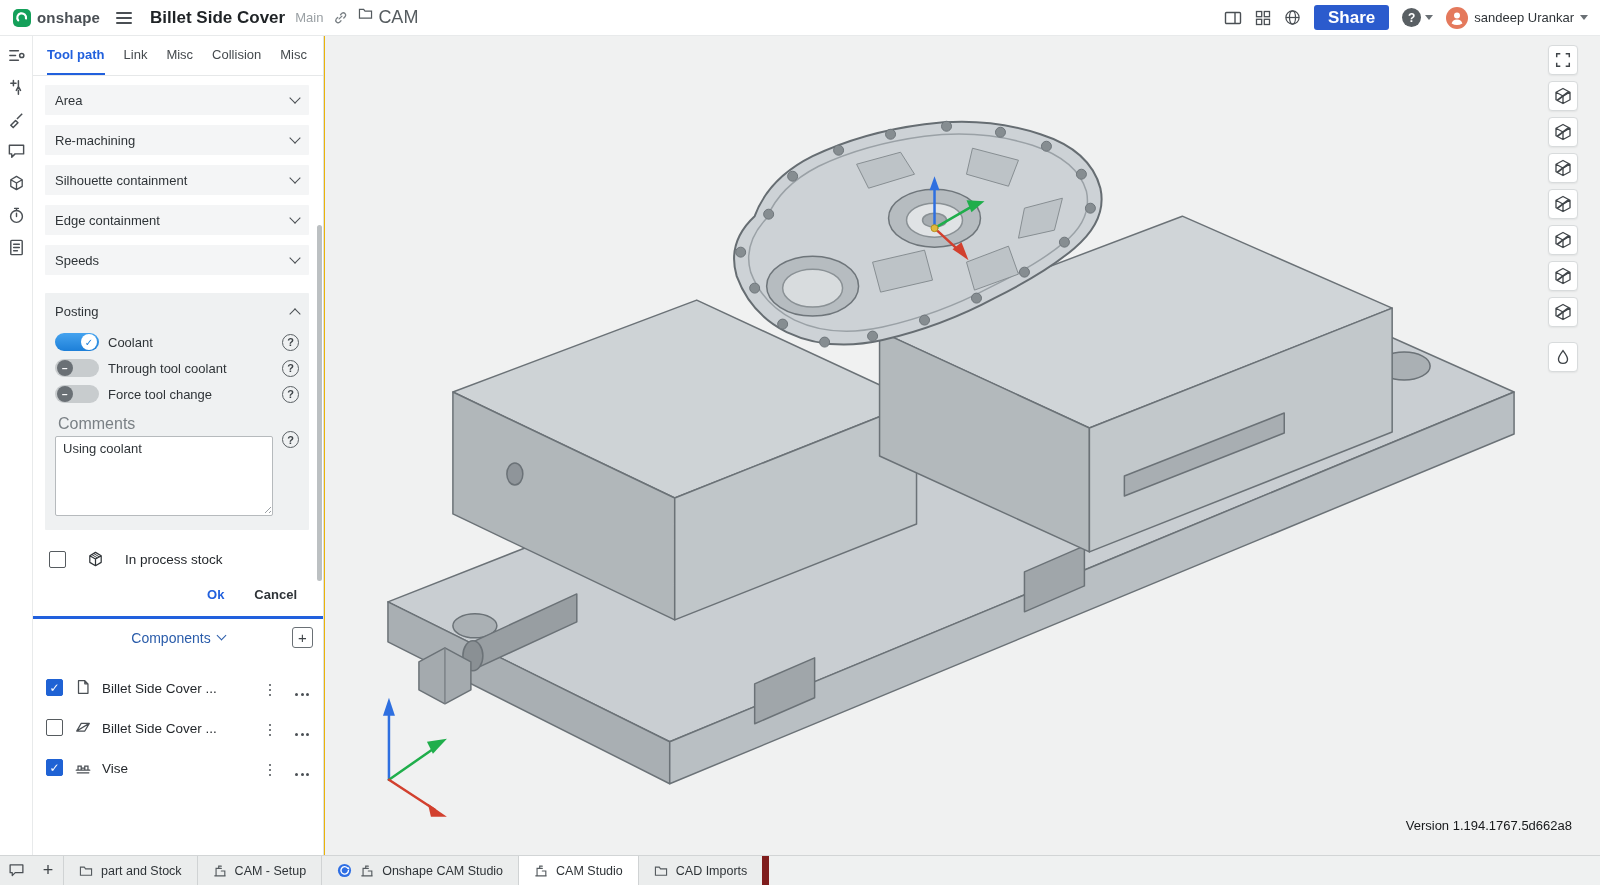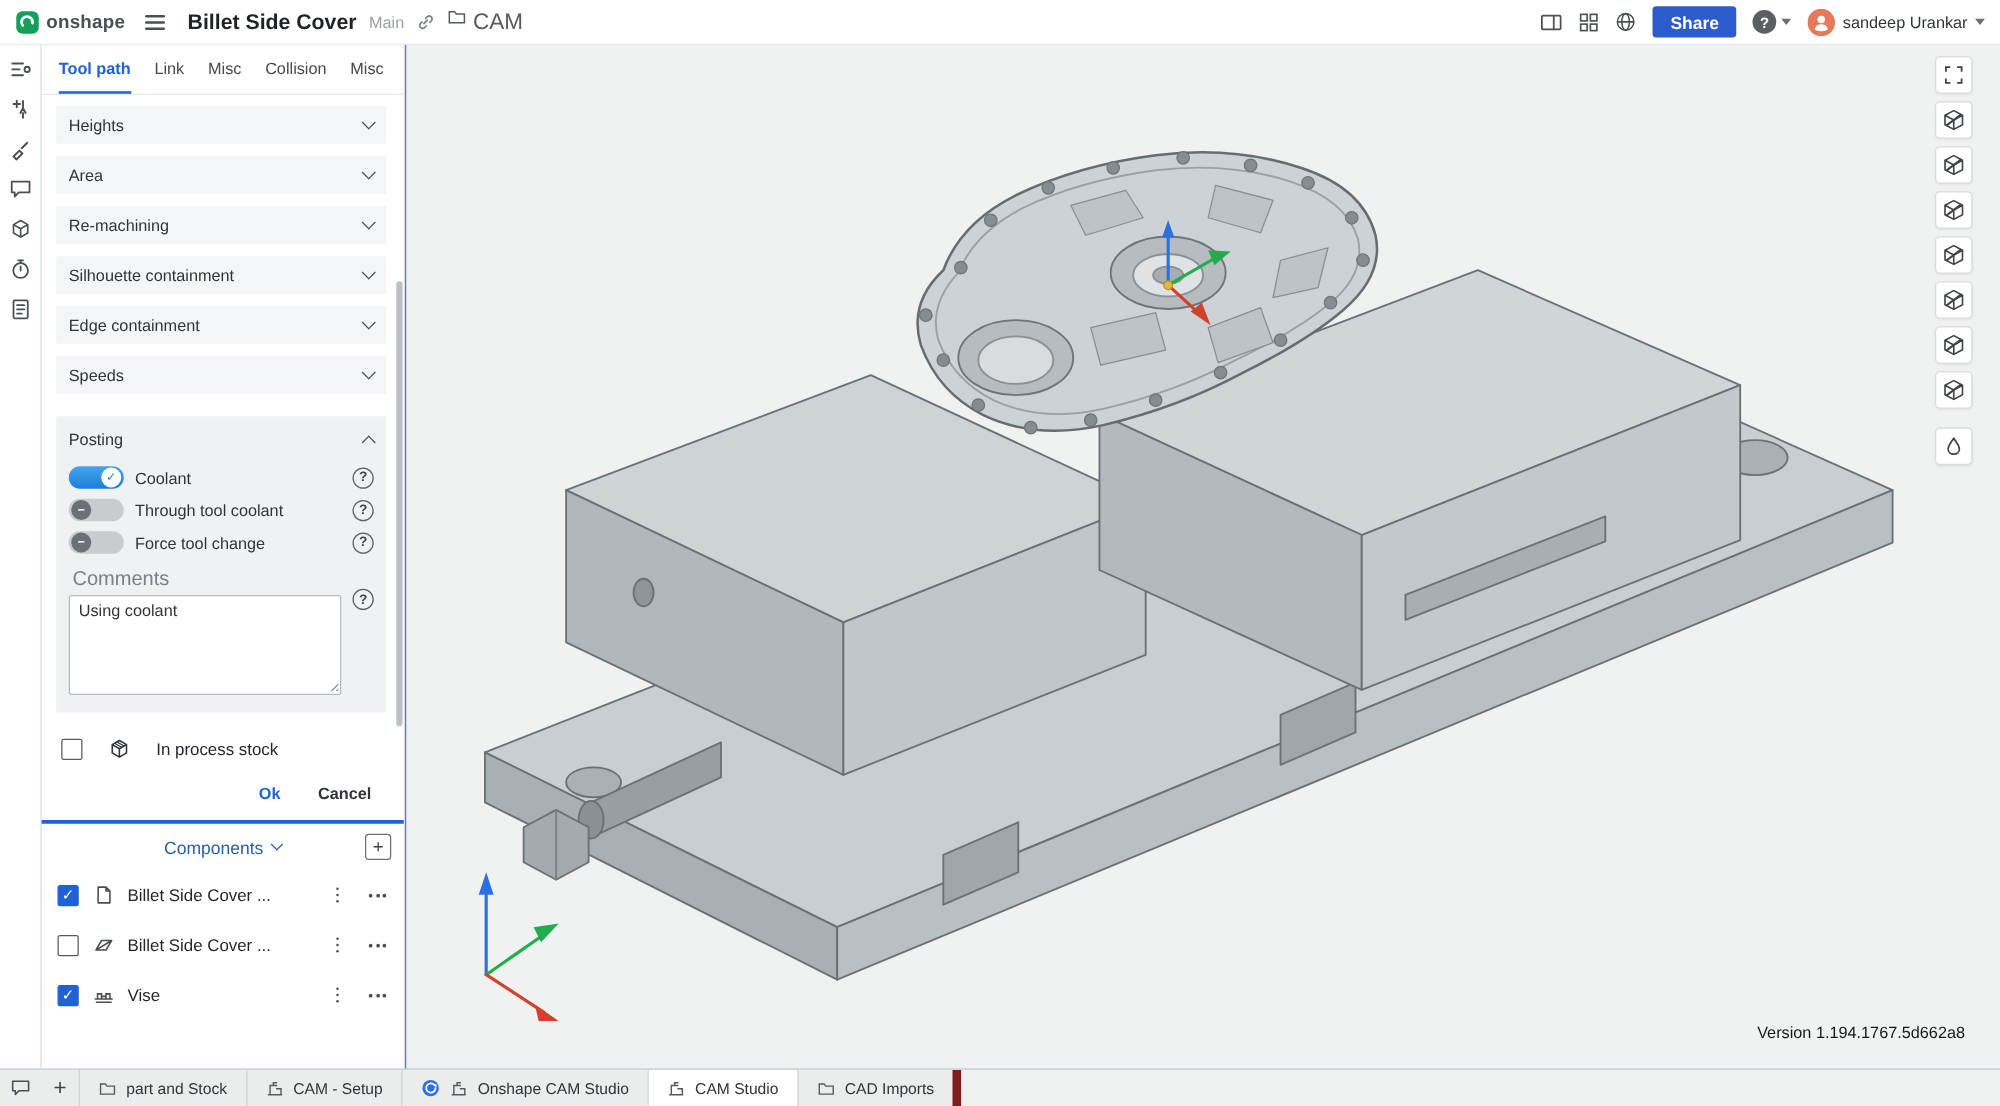--- a/index.html
+++ b/index.html
@@ -1,31 +1,31 @@
 <!DOCTYPE html>
 <html><head>
 <meta charset="utf-8">
 <style>
 *{box-sizing:border-box;margin:0;padding:0}
 html,body{background:#fff}
 body{font-family:"Liberation Sans","DejaVu Sans",sans-serif;-webkit-font-smoothing:antialiased}
-#app{position:relative;width:1600px;height:885px;background:#3b82f6;overflow:hidden;font-size:13px;color:#333}
+#app{position:relative;width:1600px;height:885px;background:#eab308;overflow:hidden;font-size:13px;color:#333}
 
 
 .topbar{position:absolute;top:0;left:0;right:0;height:36px;background:#fff;display:flex;align-items:center;padding:0 12px;gap:10px;border-bottom:1px solid #e8eaeb;z-index:7}
 .logo{display:flex;align-items:center;gap:5px}
 .logo-text{font-size:15px;color:#4a4f54;font-weight:600;letter-spacing:.2px}
 .burger{width:16px;display:flex;flex-direction:column;gap:3px;margin:0 6px;cursor:pointer}
 .burger i{height:2px;background:#4a4f54;border-radius:1px}
 .doc-title{font-size:17px;font-weight:700;color:#1f2326;margin-left:2px}
 .ws-name{font-size:13px;color:#9aa0a4}
 .crumb{display:flex;align-items:flex-start;gap:5px;color:#555b5f;font-size:18px}
 .tb-right{margin-left:auto;display:flex;align-items:center;gap:13px}
 .tb-ic{color:#4a4f54;display:grid;place-items:center;cursor:pointer}
-.share-btn{background:#2b5bcd;color:#fff;border:none;border-radius:3px;height:25px;padding:0 14px;font-size:14px;font-weight:600;cursor:pointer;font-family:inherit}
+.share-btn{background:#2b5bcd;color:#fff;border:none;border-radius:3px;height:25px;padding:0 14px;font-size:17px;font-weight:600;cursor:pointer;font-family:inherit}
 .help-wrap{display:flex;align-items:center;gap:4px;cursor:pointer}
 .help-circle{width:19px;height:19px;border-radius:50%;background:#595f63;color:#fff;font-size:12px;font-weight:700;display:grid;place-items:center}
 .caret{width:0;height:0;border-left:4px solid transparent;border-right:4px solid transparent;border-top:5px solid #6a7075}
 .user-wrap{display:flex;align-items:center;gap:6px;cursor:pointer}
 .user-name{font-size:13px;color:#2f3438}
 
 
 .left-strip{position:absolute;left:0;top:36px;bottom:30px;width:33px;background:#fff;border-right:1px solid #e8eaeb;display:flex;flex-direction:column;align-items:center;padding-top:9px;gap:12px;z-index:6}
 .strip-icon{width:20px;height:20px;color:#4a4f54;display:grid;place-items:center;cursor:pointer}
 
@@ -69,21 +69,21 @@
 .btn-row{display:flex;justify-content:flex-end;gap:30px;margin:18px 12px 0;padding-bottom:14px}
 .btn-link{background:none;border:none;font-size:13px;font-weight:700;cursor:pointer;font-family:inherit}
 .btn-ok{color:#2160dd}
 .btn-cancel{color:#2f3438}
 
 .blue-divider{height:3px;background:#2160dd;flex:none}
 .comp-head{position:relative;height:37px;flex:none;display:flex;align-items:center;justify-content:center}
 .comp-title{display:flex;align-items:center;gap:7px;font-size:14px;color:#2a5caa;cursor:pointer}
 .comp-title .chev{border-color:#2a5caa;width:7px;height:7px}
 .add-comp{position:absolute;right:10px;top:8px;width:21px;height:21px;border:1.5px solid #6a7075;border-radius:3px;background:#fff;color:#3f4448;font-size:15px;line-height:1;display:grid;place-items:center;cursor:pointer;font-family:inherit}
-.comp-row{height:40px;display:flex;align-items:center;gap:10px;padding:0 8px 0 13px}
+.comp-row{height:40px;display:flex;align-items:flex-end;gap:10px;padding:0 8px 0 13px}
 .comp-icon{width:19px;height:19px;color:#4a4f54;flex:none;display:grid;place-items:center}
 .comp-label{flex:1;font-size:13.5px;color:#24282c;white-space:nowrap;overflow:hidden;text-overflow:ellipsis}
 .vdots{display:flex;flex-direction:column;gap:2.5px;padding:0 8px;cursor:pointer}
 .vdots i{width:2.5px;height:2.5px;border-radius:50%;background:#4a4f54}
 .hdots{display:flex;gap:2.5px;padding:0 6px;cursor:pointer}
 .hdots i{width:3px;height:3px;border-radius:50%;background:#4a4f54}
 .panel-vscroll{position:absolute;right:1px;top:189px;width:5px;height:356px;background:#bcc0c2;border-radius:3px;cursor:pointer}
 
 
 .viewport{position:absolute;left:325px;top:36px;right:0;bottom:30px;background:#f0f1f1;overflow:hidden}
@@ -222,24 +222,20 @@
   <aside class="panel">
     <div class="dlg-tabs">
       <span class="dlg-tab active">Tool path</span>
       <span class="dlg-tab">Link</span>
       <span class="dlg-tab">Misc</span>
       <span class="dlg-tab">Collision</span>
       <span class="dlg-tab">Misc</span>
     </div>
 
     <div class="panel-scroll">
-      <div class="sec-row">
-        <span>Heights</span>
-          <span class="chev"></span>
-      </div>
       <div class="sec-row">
         <span>Area</span>
           <span class="chev"></span>
       </div>
       <div class="sec-row">
         <span>Re-machining</span>
           <span class="chev"></span>
       </div>
       <div class="sec-row">
         <span>Silhouette containment</span>

